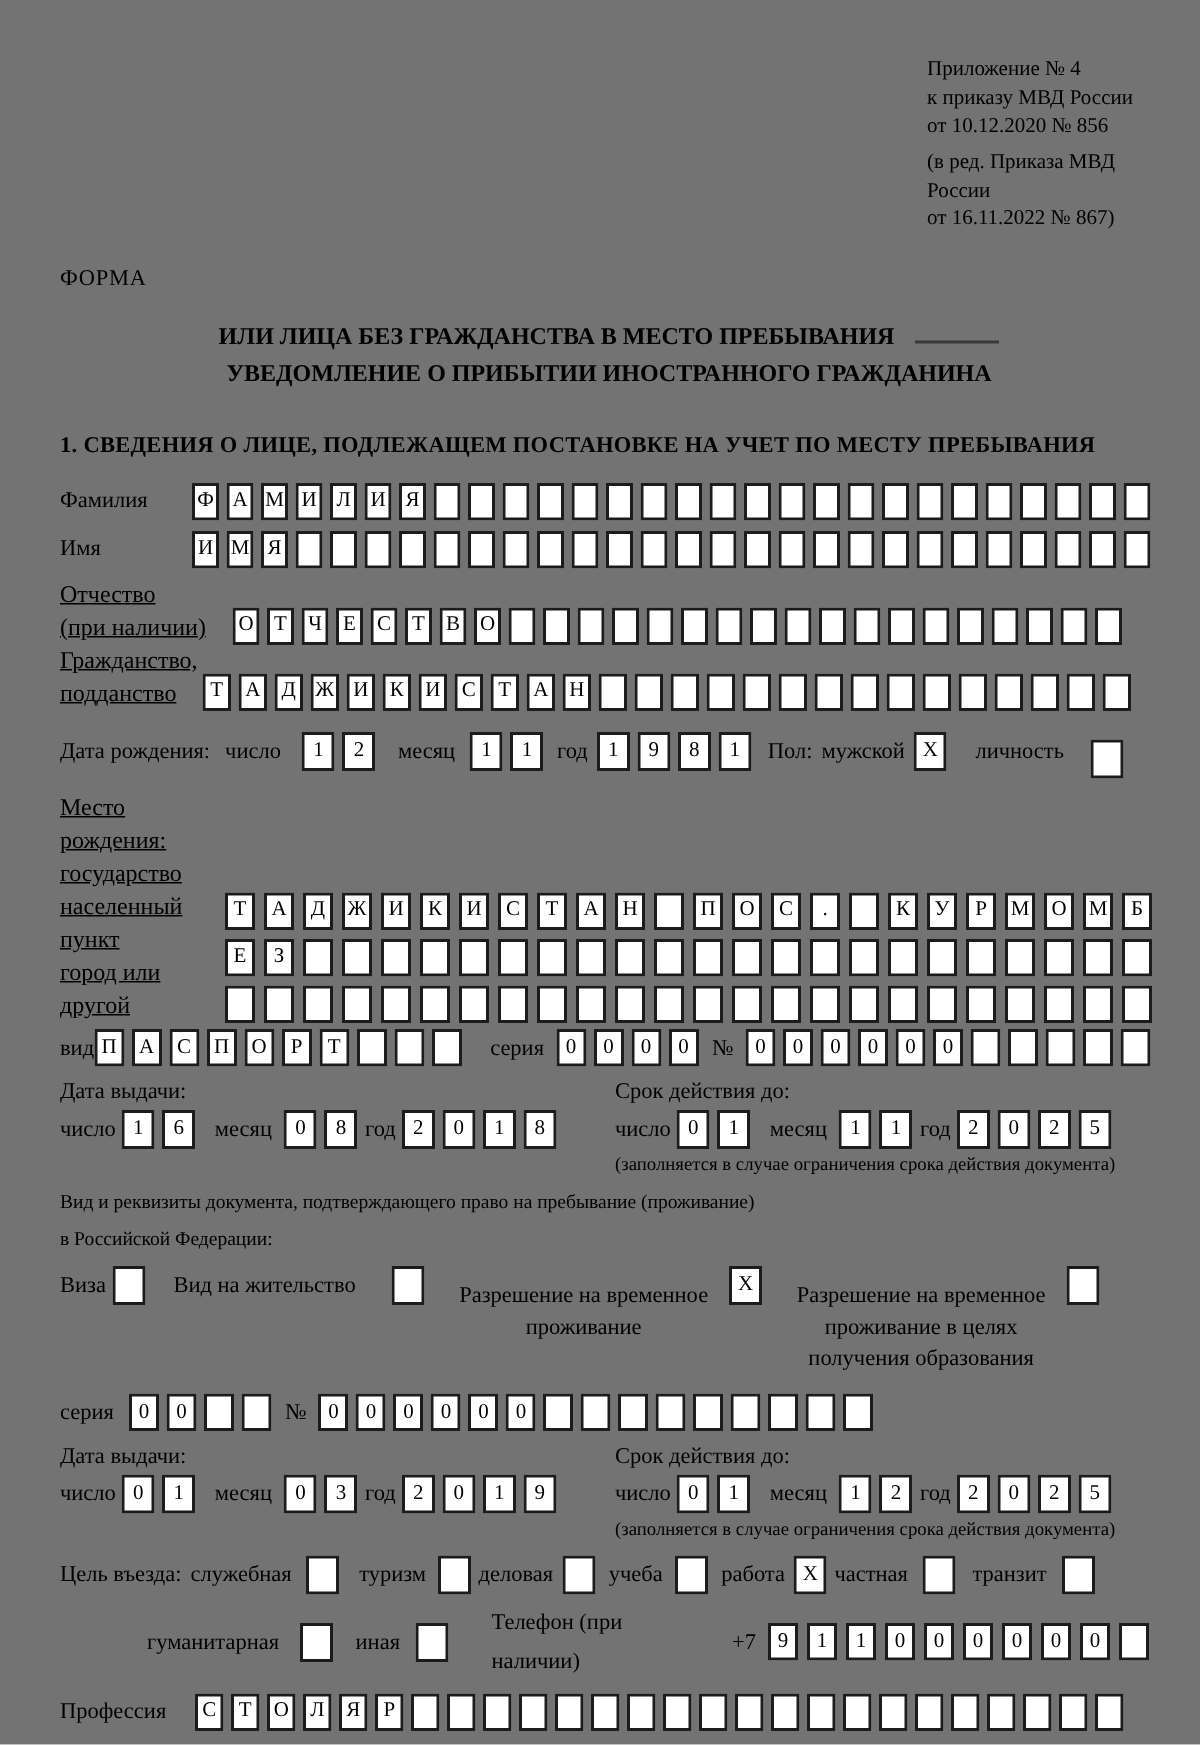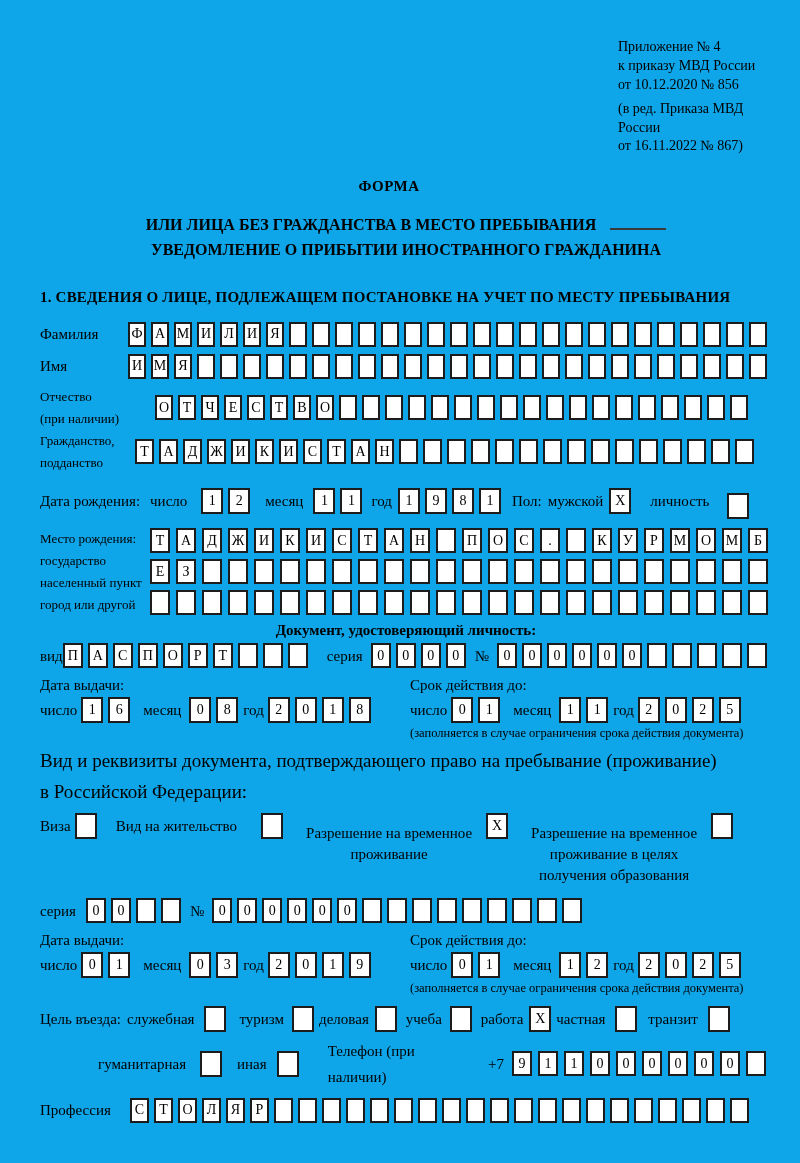--- a/index.html
+++ b/index.html
@@ -1,32 +1,32 @@
 <!DOCTYPE html>
 <html><head>
 <meta charset="utf-8">
 <style>
   html,body{margin:0;padding:0;background:#fff;}
   body{font-family:"Liberation Serif","DejaVu Serif",serif;color:#000;}
-  .page{position:relative;width:800px;height:1163px;box-sizing:border-box;padding:38px 28px 0 40px;overflow:hidden;background:#0ea5e9;}
+  .page{position:relative;width:800px;height:1163px;box-sizing:border-box;padding:38px 28px 0 40px;overflow:hidden;background:#737373;}
 
   
   .hdr{margin-left:578px;font-size:14px;line-height:1.35;}
   .hdr .gap-top{margin-top:5px;}
-  .forma{font-weight:bold;font-size:15px;text-align:center;padding-right:34px;margin-top:22px;letter-spacing:.5px;}
+  .forma{font-weight:normal;font-size:15px;text-align:left;padding-right:34px;margin-top:22px;letter-spacing:.5px;}
 
   
   .title{margin-top:18px;text-align:center;font-weight:bold;font-size:16px;line-height:1.55;}
   .blank{display:inline-block;width:56px;height:14px;border-bottom:2px solid #3a3a3a;margin-left:14px;}
   .sec{margin-top:26px;font-weight:bold;font-size:15px;letter-spacing:.2px;}
 
   
-  .row{display:flex;align-items:center;margin-top:7px;}
+  .row{display:flex;align-items:flex-end;margin-top:7px;}
   .lbl{font-size:15px;line-height:25px;flex:none;}
-  .lbl2{font-size:13px;line-height:22px;flex:none;}
+  .lbl2{font-size:16px;line-height:22px;flex:none;text-decoration:underline;}
   .w88{width:88px;} .w115{width:115px;} .w95{width:95px;} .w110{width:110px;} .w90{width:90px;}
 
   
   .cells{display:inline-flex;flex:none;}
   .cell{box-sizing:border-box;flex:none;width:18px;height:25px;border:2px solid #1c1c1c;margin-right:5px;
         display:inline-flex;align-items:center;justify-content:center;font-size:14px;background:#fff;}
   .p24 .cell{width:19px;}
   .p25 .cell{width:20px;}
   .p26 .cell{width:20px;margin-right:6px;}
   .p27 .cell{width:22px;height:26px;}
@@ -40,21 +40,21 @@
   .t15{font-size:15px;line-height:26px;}
 
   
   .dates{display:flex;margin-top:8px;}
   .dcol{flex:none;}
   .dcol.left{width:370px;}
   .dhead{font-size:15px;text-align:left;margin-bottom:3px;}
   .dline{display:flex;align-items:center;}
   .dnote{font-size:12.5px;margin-top:3px;white-space:nowrap;}
 
-  .para{font-size:19px;margin-top:9px;}
+  .para{font-size:13px;margin-top:9px;}
 
   
   .permits{display:flex;align-items:flex-start;margin-top:10px;}
   .pl{font-size:15px;line-height:26px;}
   .pc{font-size:15px;line-height:21px;text-align:center;}
 </style>
 </head>
 <body>
 
 <div class="page">
@@ -325,21 +325,20 @@
           <span class="cell"></span>
           <span class="cell"></span>
           <span class="cell"></span>
           <span class="cell"></span>
           <span class="cell"></span>
           <span class="cell"></span>
         </div>
     </div>
   </div>
 
-  <div style="text-align:center;font-weight:bold;font-size:15px;margin-top:6px;">Документ, удостоверяющий личность:</div>
 
   <div class="row inl" style="margin-top:4px;">
     <span class="t15" style="width:68px;">вид</span>
     <span class="cells p25">
         <span class="cell">П</span>
         <span class="cell">А</span>
         <span class="cell">С</span>
         <span class="cell">П</span>
         <span class="cell">О</span>
         <span class="cell">Р</span>

